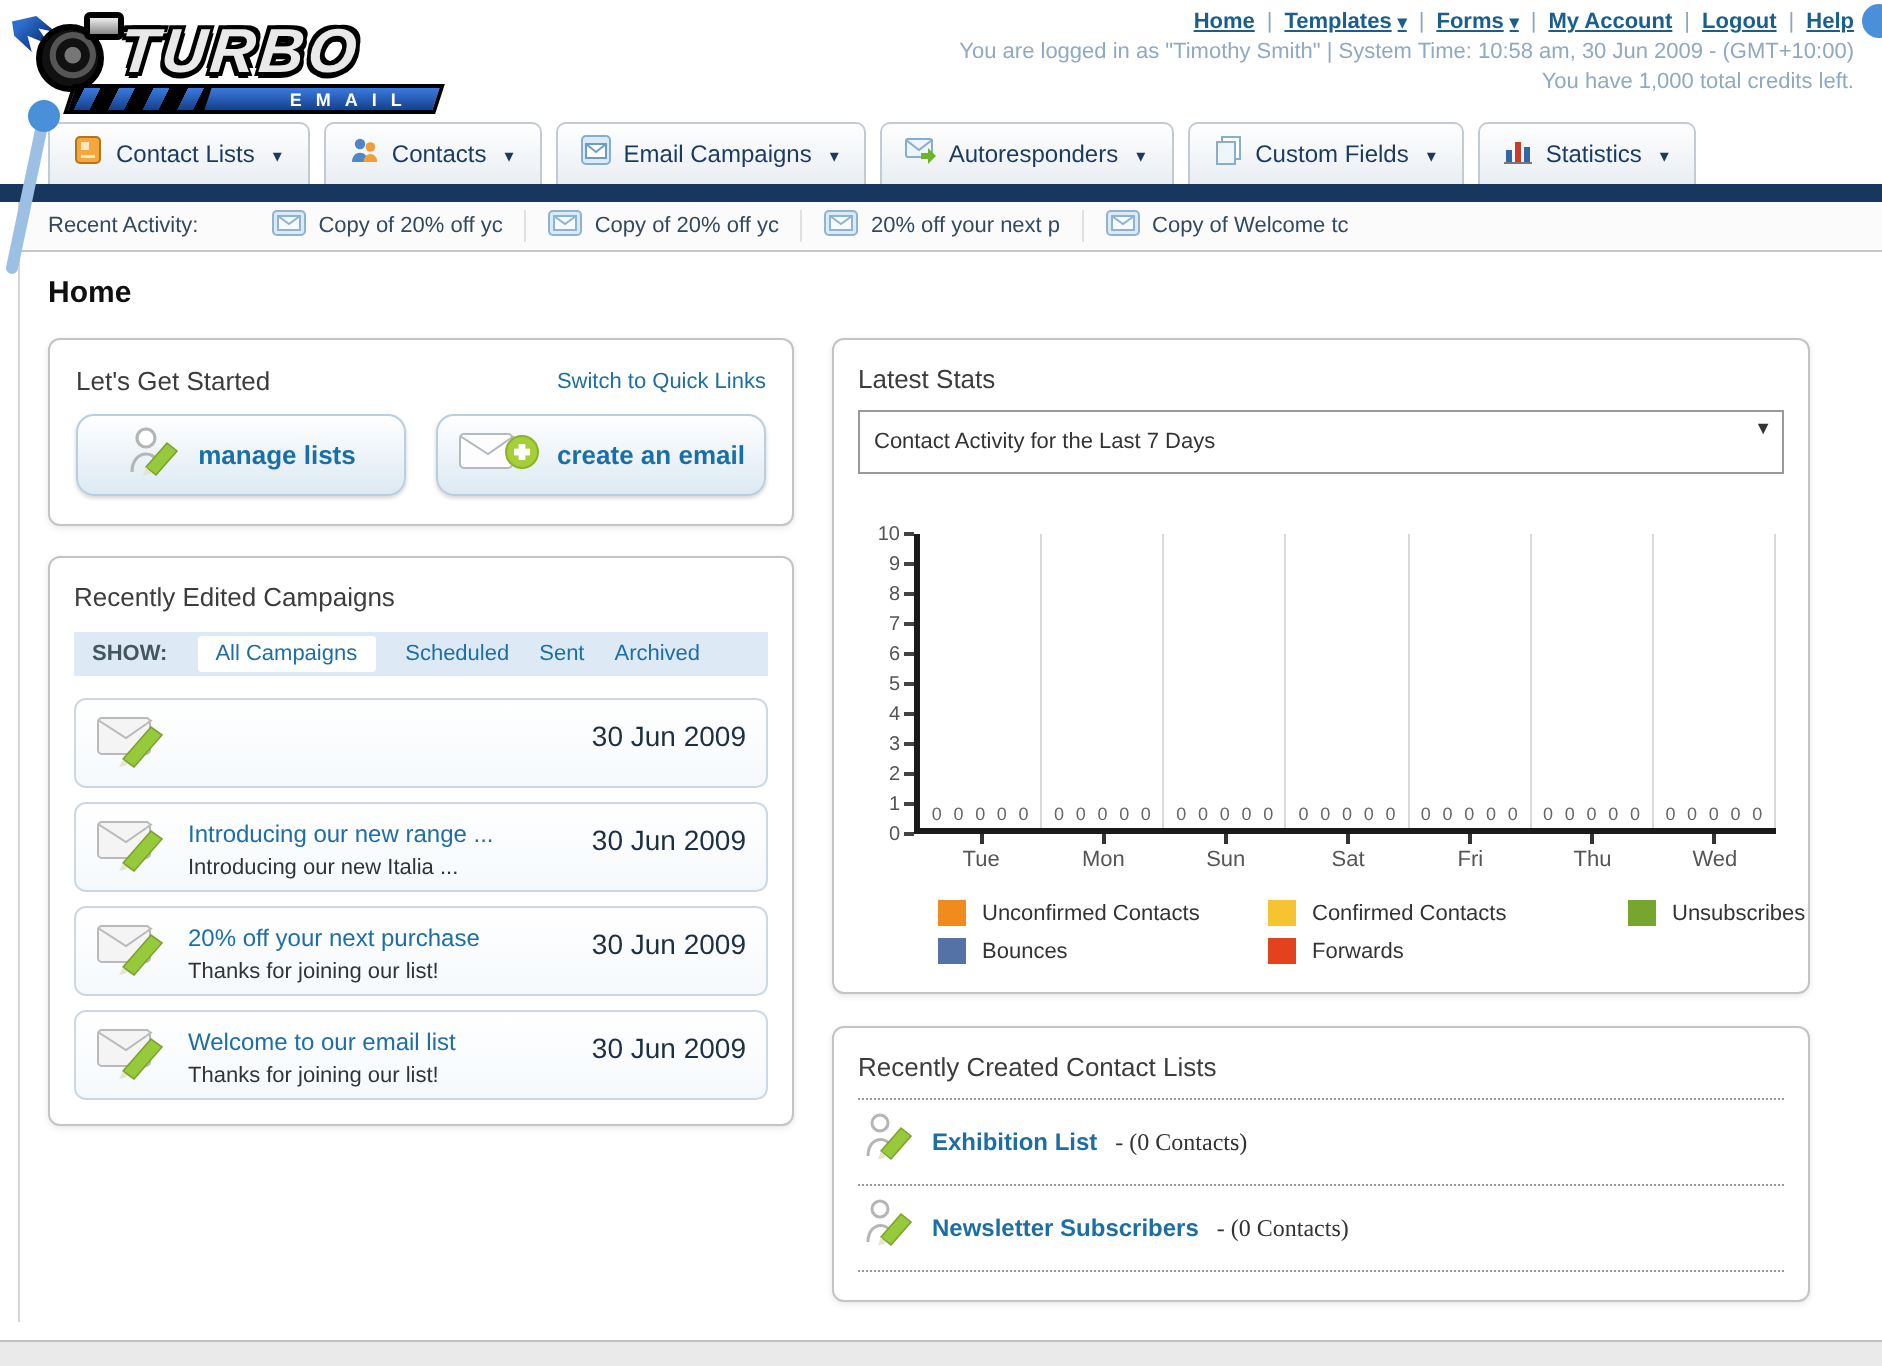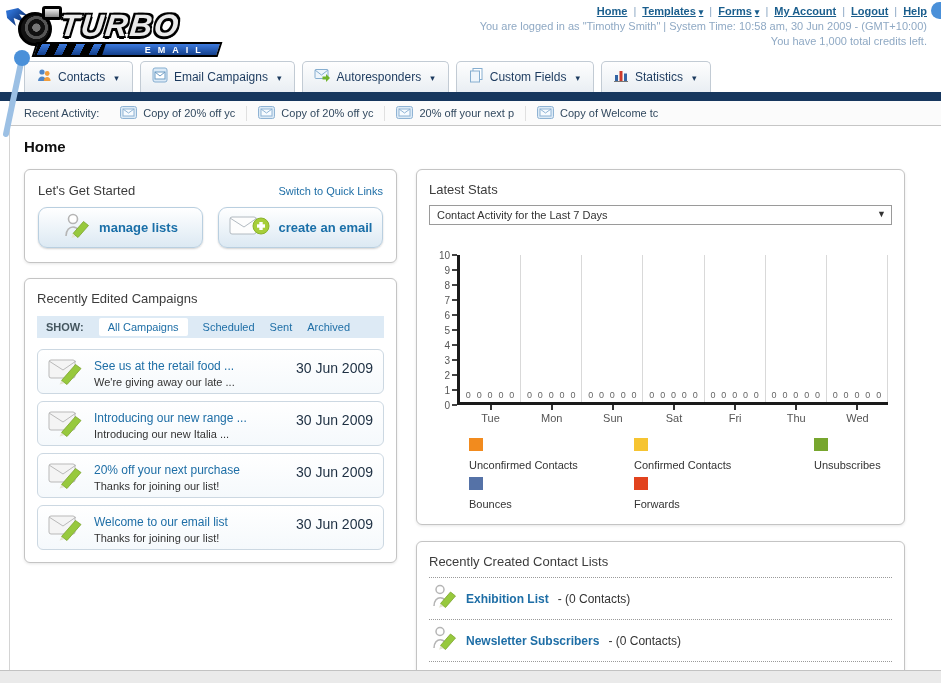--- a/index.html
+++ b/index.html
@@ -42,21 +42,21 @@
   .tab { display:flex; align-items:center; gap:6px; padding:5px 13px 6px 11px; font-size:12px; color:#1c3a5e;
     background:linear-gradient(#fefefe,#e9eef3); border:1px solid #c2cbd4; border-bottom:none;
     border-radius:5px 5px 0 0; cursor:pointer; white-space:nowrap; }
   .tab .caret::after { color:#1c3a5e; }
   .dark-bar { height:9px; background:#17375e; }
 
   
   .main-area { margin-left:9px; border-left:1px solid #d4d4d4; min-height:560px; }
   .recent-activity { display:flex; align-items:center; height:25px; background:#fbfbfb;
     border-bottom:1px solid #c6c6c6; padding-left:14px; font-size:11px; color:#32495f; }
-  .ra-label { margin-right:10px; }
+  .ra-label { margin-right:26px; }
   .activity-item { display:flex; align-items:center; gap:6px; padding:0 11px; border-left:1px solid #e0e0e0; cursor:pointer; color:#32495f; }
   .activity-item:first-of-type { border-left:none; }
 
   
   .content { padding:10px 0 0 14px; }
   h1.page-title { font-size:15px; font-weight:bold; color:#101010; margin:2px 0 14px 0; }
   .columns { display:flex; gap:19px; align-items:flex-start; }
   .left-col { width:373px; display:flex; flex-direction:column; gap:15px; }
   .right-col { width:489px; display:flex; flex-direction:column; gap:16px; }
 
@@ -86,47 +86,47 @@
   .view-all-row { display:flex; justify-content:flex-end; margin-top:12px; padding-right:8px; }
   .pill-btn { display:flex; align-items:center; gap:8px; padding:6px 13px; font-size:12px; color:#1e6ea6;
     background:linear-gradient(#ffffff,#e9e9e9); border:1px solid #c6c6c6; border-radius:9px; cursor:pointer;
     box-shadow:0 1px 2px rgba(0,0,0,.15); }
   .arrow-circle { width:17px; height:17px; border-radius:50%; background:linear-gradient(#f9b43a,#ee8d0e);
     color:#fff; font-size:11px; font-weight:bold; line-height:17px; text-align:center; }
   .arrow-circle::before { content:"→"; }
 
   
   .stats-panel { padding:12px 12px 14px 12px; }
-  .stats-select { position:relative; margin-top:8px; height:20px; border:1px solid #9a9a9a; background:#fff;
+  .stats-select { position:relative; margin-top:8px; height:32px; border:1px solid #9a9a9a; background:#fff;
     font-size:11px; color:#333; display:flex; align-items:center; padding:0 18px 0 7px; cursor:pointer; }
   .stats-select .sel-caret { position:absolute; right:5px; top:3px; font-size:9px; color:#333; }
   .sel-caret::after { content:"▼"; }
 
   .chart { margin:30px 4px 0 6px; }
   .chart-body { display:flex; }
   .chart-yaxis { position:relative; width:22px; height:150px; }
   .ytick { position:absolute; right:0; display:flex; align-items:center; font-size:10px; color:#555; height:10px; }
   .ytick::after { content:""; display:inline-block; width:5px; height:2px; background:#444; margin-left:2px; }
   .chart-plot { flex:1; height:150px; display:flex; border-left:3px solid #1a1a1a; border-bottom:3px solid #1a1a1a; }
   .chart-group { flex:1; position:relative; border-right:1px solid #d9d9d9; }
   .zero-row { position:absolute; left:0; right:0; bottom:2px; display:flex; justify-content:space-evenly; }
   .zero-val { font-size:9px; color:#666; }
   .chart-xlabels { display:flex; margin-left:25px; }
   .xlabel { flex:1; text-align:center; font-size:11px; color:#555; }
   .xlabel::before { content:""; display:block; width:2px; height:5px; background:#333; margin:0 auto 2px auto; }
   .chart-legend { margin:14px 0 0 34px; display:grid; grid-template-columns:165px 180px 1fr; row-gap:6px; }
-  .legend-item { display:flex; gap:8px; font-size:11px; color:#333;flex-direction:column; }
+  .legend-item { display:flex; align-items:center; gap:8px; font-size:11px; color:#333; }
   .swatch { width:14px; height:13px; display:inline-block; }
 
   
   .cl-panel { padding:12px 12px 14px 12px; }
   .cl-title { padding-bottom:8px; border-bottom:1px dotted #9a9a9a; }
   .contact-row { display:flex; align-items:center; gap:9px; padding:5px 0 5px 2px; border-bottom:1px dotted #9a9a9a; cursor:pointer; }
   .cl-name { font-size:12px; color:#1e6ea6; text-decoration:none; cursor:pointer;font-weight:bold; }
-  .cl-count { font-size:12px; color:#333; }
+  .cl-count { font-size:12px; color:#333;font-family:Liberation Serif, serif; }
   .cl-btn-row { display:flex; justify-content:flex-end; margin-top:16px; padding-right:4px; }
 
   
   .footer-strip { position:absolute; left:0; bottom:0; width:100%; height:13px; background:#eaeaea; border-top:1px solid #c2c2c2; }
 </style>
 </head>
 <body>
 
 <div class="page">
 
@@ -152,20 +152,29 @@
     </div>
     <span class="corner-dot"></span>
   </div>
 
   <svg class="pin-svg" width="36" height="96">
     <path d="M22 14 L6 90" stroke="#9cc0e4" stroke-width="6" stroke-linecap="round" fill="none"></path>
     <circle cx="22" cy="14" r="8" fill="#4a90d9"></circle>
   </svg>
 
   <div class="nav-tabs" id="nav-tabs">
+      <div class="tab">
+        <span><svg width="16" height="16">
+            <rect x="2" y="1.5" width="12" height="13" rx="2" fill="#f3a73c" stroke="#b5741c"></rect>
+            <rect x="4.5" y="4" width="4" height="4" fill="#fde7c3"></rect>
+            <rect x="4.5" y="10.5" width="7" height="1.5" fill="#fde7c3"></rect>
+          </svg></span>
+        <span>Contact Lists</span>
+        <span class="caret"></span>
+      </div>
       <div class="tab">
         <span><svg width="16" height="16">
             <circle cx="6" cy="5" r="2.6" fill="#4f86c6"></circle>
             <path d="M2 14c0-3 2-4.6 4-4.6s4 1.6 4 4.6z" fill="#4f86c6"></path>
             <circle cx="11.2" cy="6.5" r="2.4" fill="#f09d3c"></circle>
             <path d="M7.8 14c0-2.6 1.7-4 3.4-4s3.4 1.4 3.4 4z" fill="#f09d3c"></path>
           </svg></span>
         <span>Contacts</span>
         <span class="caret"></span>
       </div>
@@ -298,21 +307,20 @@
                 </span>
             </div>
             <div class="camp-rows" id="campaign-rows">
                 <div class="campaign-row">
                   <span><svg width="37" height="30">
                       <rect x="1" y="5" width="26" height="18" rx="2" fill="#f4f4f4" stroke="#b9b9b9"></rect>
                       <path d="M1 6l14 9 13-9" fill="none" stroke="#b9b9b9"></path>
                       <path d="M13.5 25.5 L27.5 9.5 L33 13.5 L19 29.5 Z" fill="#97c93d" stroke="#7ba32c" stroke-width="0.8"></path>
                       <path d="M13.5 25.5l-2 4 4.3-1.1z" fill="#e5e5cf"></path>
                     </svg></span>
-                  <div><a class="camp-title">See us at the retail food ...</a><div class="camp-sub">We're giving away our late ...</div></div>
                   <span class="camp-date">30 Jun 2009</span>
                 </div>
                 <div class="campaign-row">
                   <span><svg width="37" height="30">
                       <rect x="1" y="5" width="26" height="18" rx="2" fill="#f4f4f4" stroke="#b9b9b9"></rect>
                       <path d="M1 6l14 9 13-9" fill="none" stroke="#b9b9b9"></path>
                       <path d="M13.5 25.5 L27.5 9.5 L33 13.5 L19 29.5 Z" fill="#97c93d" stroke="#7ba32c" stroke-width="0.8"></path>
                       <path d="M13.5 25.5l-2 4 4.3-1.1z" fill="#e5e5cf"></path>
                     </svg></span>
                   <div><a class="camp-title">Introducing our new range ...</a><div class="camp-sub">Introducing our new Italia ...</div></div>

